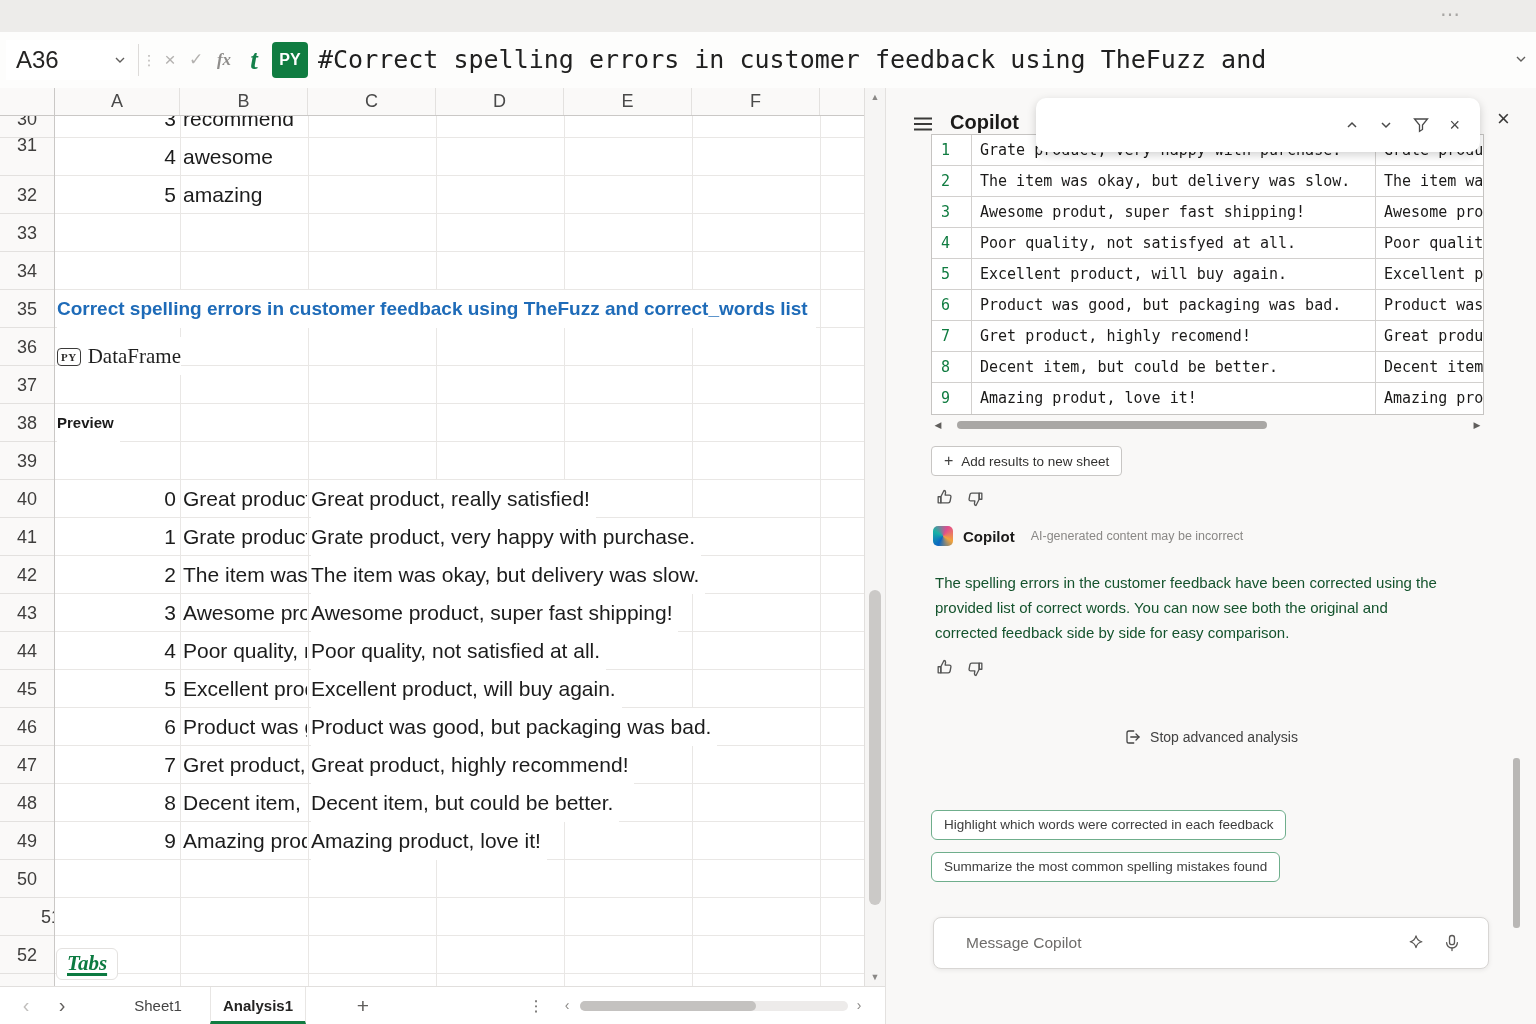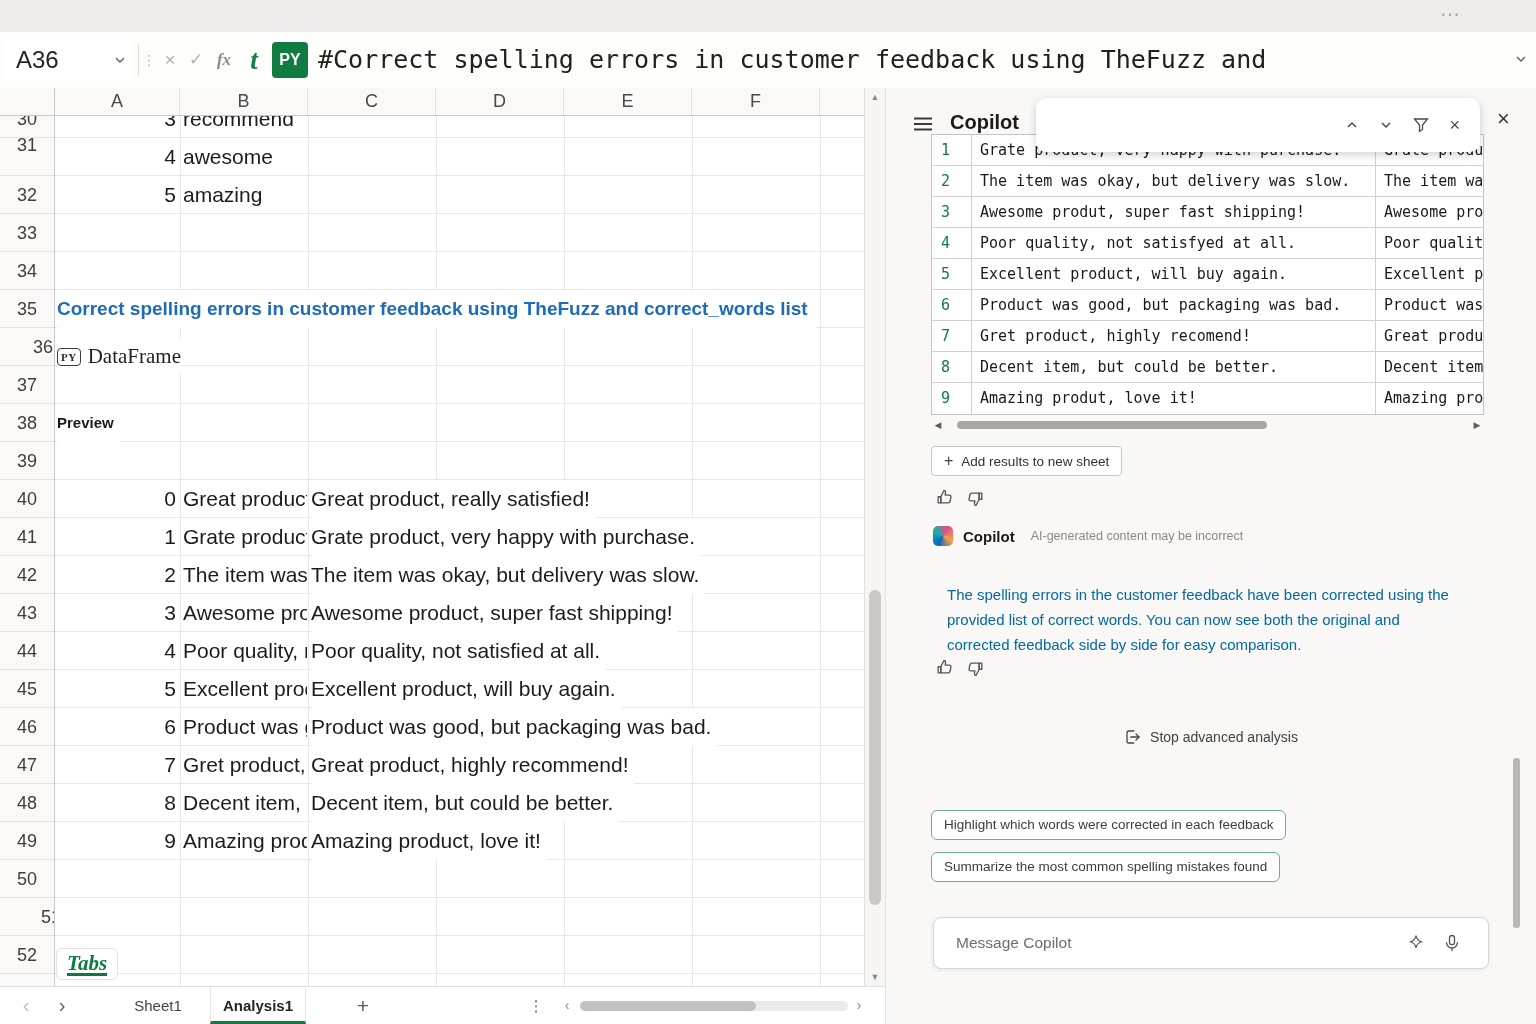--- a/index.html
+++ b/index.html
@@ -96,30 +96,30 @@
   .cp-hs-thumb{position:absolute;left:12px;top:0;width:310px;height:8px;background:#a9a7a5;border-radius:4px;}
   .cp-add{position:absolute;left:45px;top:358px;display:flex;align-items:center;gap:8px;height:30px;padding:0 12px;
       border:1px solid #c8c6c4;border-radius:4px;background:#fff;font-size:13.5px;color:#323130;font-family:"Liberation Sans",sans-serif;}
   .cp-plus{font-size:16px;color:#424242;}
   .cp-thumbs{position:absolute;display:flex;gap:10px;}
   .t1{left:49px;top:400px;} .t2{left:49px;top:570px;}
   .cp-attrib{position:absolute;left:47px;top:438px;display:flex;align-items:center;}
   .cp-logo{width:20px;height:20px;border-radius:5px;background:conic-gradient(from 210deg,#0b67c2,#18b2a5,#e24c8e,#f2a33c,#0b67c2);}
   .cp-brand{font-size:15px;font-weight:700;color:#1b1a19;margin-left:10px;}
   .cp-disc{font-size:12.5px;color:#8a8886;margin-left:16px;}
-  .cp-response{position:absolute;left:45px;top:478px;width:515px;margin:16px;font-size:15px;line-height:25px;color:#0369a1;}
+  .cp-response{position:absolute;left:45px;top:478px;width:515px;margin:4px;font-size:15px;line-height:25px;color:#14532d;}
   .cp-stop{position:absolute;left:45px;top:634px;width:560px;display:flex;align-items:center;justify-content:center;gap:8px;
       font-size:14px;color:#424242;height:30px;}
   .cp-chip{position:absolute;left:45px;height:30px;line-height:28px;padding:0 12px;border:1px solid #6fae8c;border-radius:6px;
       background:#fff;font-size:13.5px;color:#3d3d3d;width:max-content;box-sizing:border-box;}
   .c1{top:722px;} .c2{top:764px;}
   .cp-input{position:absolute;left:47px;top:829px;width:556px;height:52px;background:#fff;border:1px solid #d8d6d4;
       border-radius:8px;box-shadow:0 1px 5px rgba(0,0,0,.08);box-sizing:border-box;}
   .cp-input input{position:absolute;left:0;top:0;width:100%;height:100%;border:0;outline:none;background:transparent;
-      padding-left:22px;font-size:15.5px;color:#1f1f1f;font-family:"Liberation Sans",sans-serif;box-sizing:border-box;}
+      padding-left:32px;font-size:15.5px;color:#1f1f1f;font-family:"Liberation Sans",sans-serif;box-sizing:border-box;}
   .cp-input input::placeholder{color:#6e6c6a;}
   .in-spark{position:absolute;right:62px;top:15px;} .in-mic{position:absolute;right:26px;top:15px;}
   .cp-vthumb{position:absolute;left:627px;top:670px;width:7px;height:170px;background:#b9b7b5;border-radius:3px;}
   .iconbtn{display:inline-flex;align-items:center;justify-content:center;}
 </style>
 </head>
 <body>
 
 <div class="app">
 
@@ -162,21 +162,21 @@
         <div class="colhdr" style="left: 509px; width: 128px;">E</div>
         <div class="colhdr" style="left: 637px; width: 128px;">F</div>
       </div>
     <div class="rowhdrs" id="rowhdrs">
         <div class="rowhdr" style="top: -16px;">30</div>
         <div class="rowhdr" style="top: 10px;">31</div>
         <div class="rowhdr" style="top: 60px;">32</div>
         <div class="rowhdr" style="top: 98px;">33</div>
         <div class="rowhdr" style="top: 136px;">34</div>
         <div class="rowhdr" style="top: 174px;">35</div>
-        <div class="rowhdr" style="top: 212px; padding-left: 16px;">36</div>
+        <div class="rowhdr" style="top: 212px;">36</div>
         <div class="rowhdr" style="top: 250px;">37</div>
         <div class="rowhdr" style="top: 288px;">38</div>
         <div class="rowhdr" style="top: 326px;">39</div>
         <div class="rowhdr" style="top: 364px;">40</div>
         <div class="rowhdr" style="top: 402px;">41</div>
         <div class="rowhdr" style="top: 440px;">42</div>
         <div class="rowhdr" style="top: 478px;">43</div>
         <div class="rowhdr" style="top: 516px;">44</div>
         <div class="rowhdr" style="top: 554px;">45</div>
         <div class="rowhdr" style="top: 592px;">46</div>

